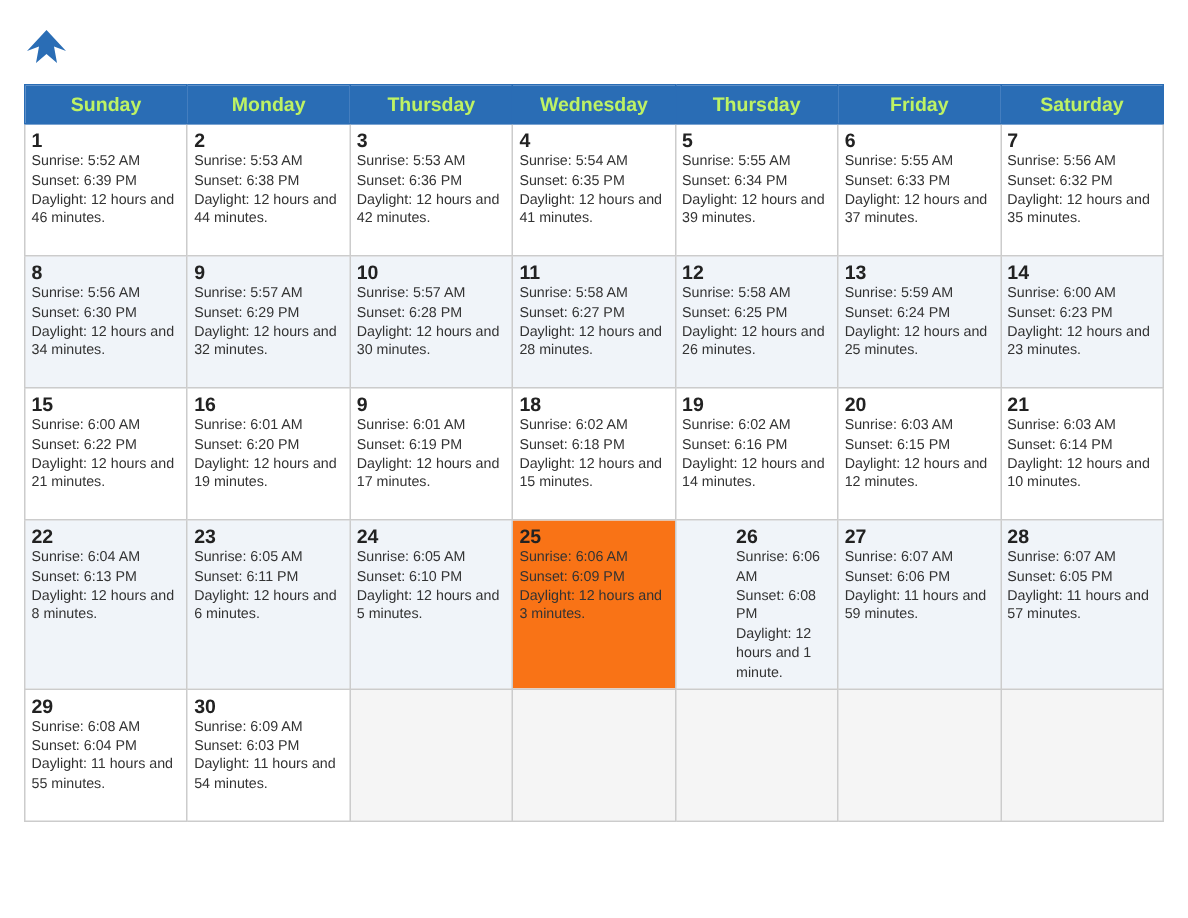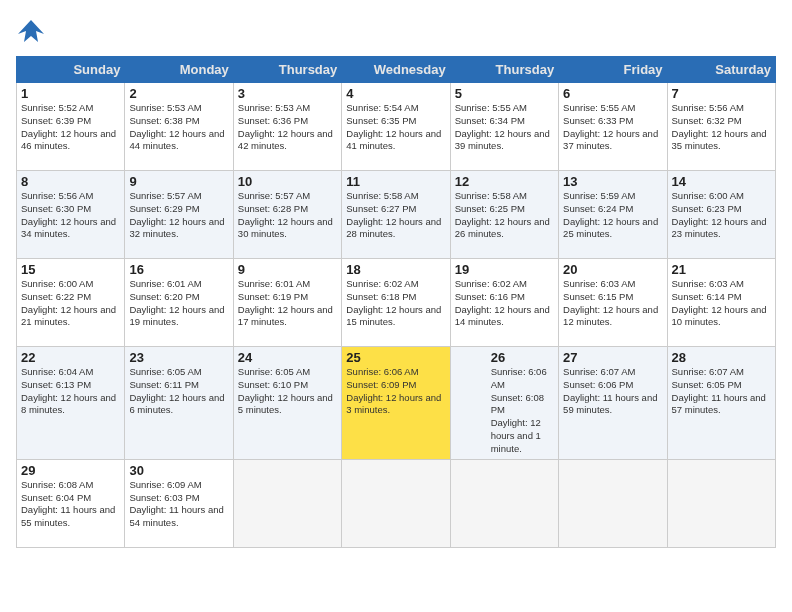--- a/index.html
+++ b/index.html
@@ -47,23 +47,23 @@
       font-size: 16px;
       color: #555;
     }
     .calendar {
       width: 100%;
       border-collapse: collapse;
       font-size: 10px;
     }
     .calendar th {
       background-color: #2a6db5;
-      color: #e5e5e5;
+      color: #bef264;
       padding: 5px 4px;
-      text-align: right;
+      text-align: center;
       font-size: 13px;
       font-weight: bold;
       border: 1px solid #2a6db5;
     }
     .calendar td {
       vertical-align: top;
       border: 1px solid #ccc;
       padding: 3px 4px;
       width: 108px;
       height: 88px;
@@ -314,21 +314,21 @@
         </div>
       </td>
         <td style="background: rgb(240, 244, 249);">
         <div class="day-num">24</div>
         <div class="day-info">
           Sunrise: 6:05 AM<br>
           Sunset: 6:10 PM<br>
           Daylight: 12 hours and 5 minutes.
         </div>
       </td>
-        <td style="background: #fde047;">
+        <td style="background: #f97316;">
         <div class="day-num">25</div>
         <div class="day-info">
           Sunrise: 6:06 AM<br>
           Sunset: 6:09 PM<br>
           Daylight: 12 hours and 3 minutes.
         </div>
       </td>
         <td style="background: rgb(240, 244, 249); padding-left: 40px;">
         <div class="day-num">26</div>
         <div class="day-info">

